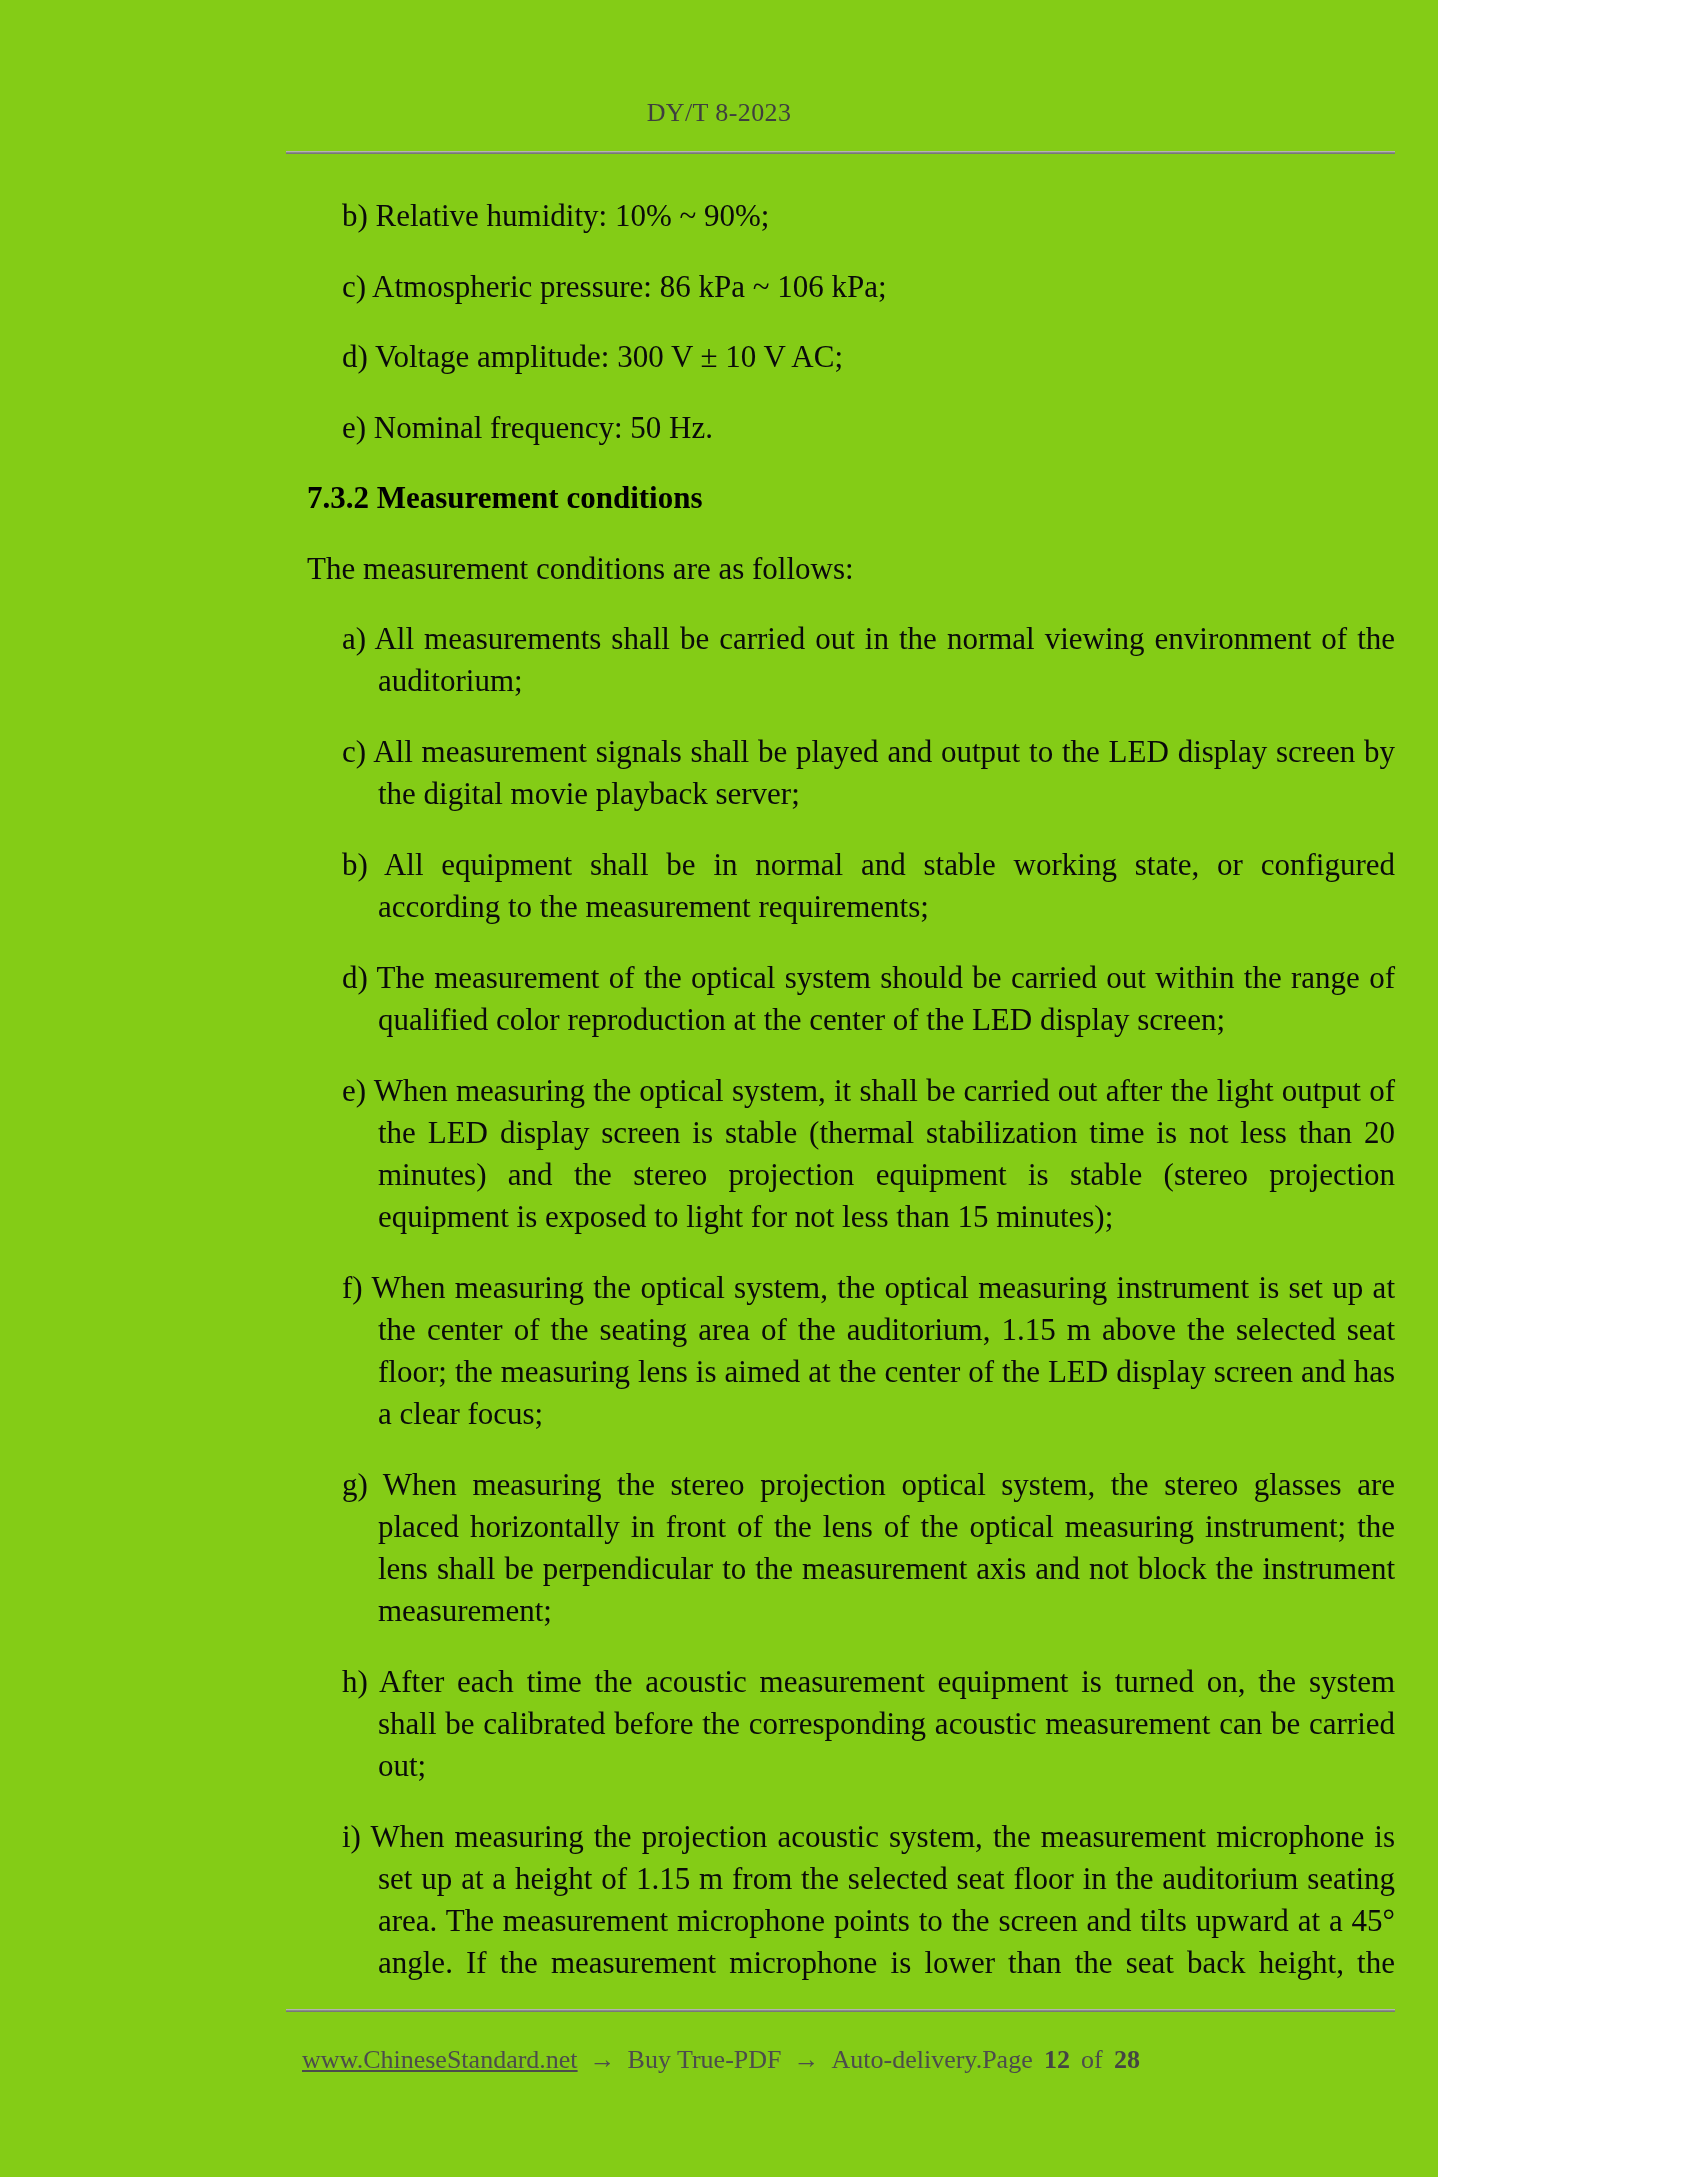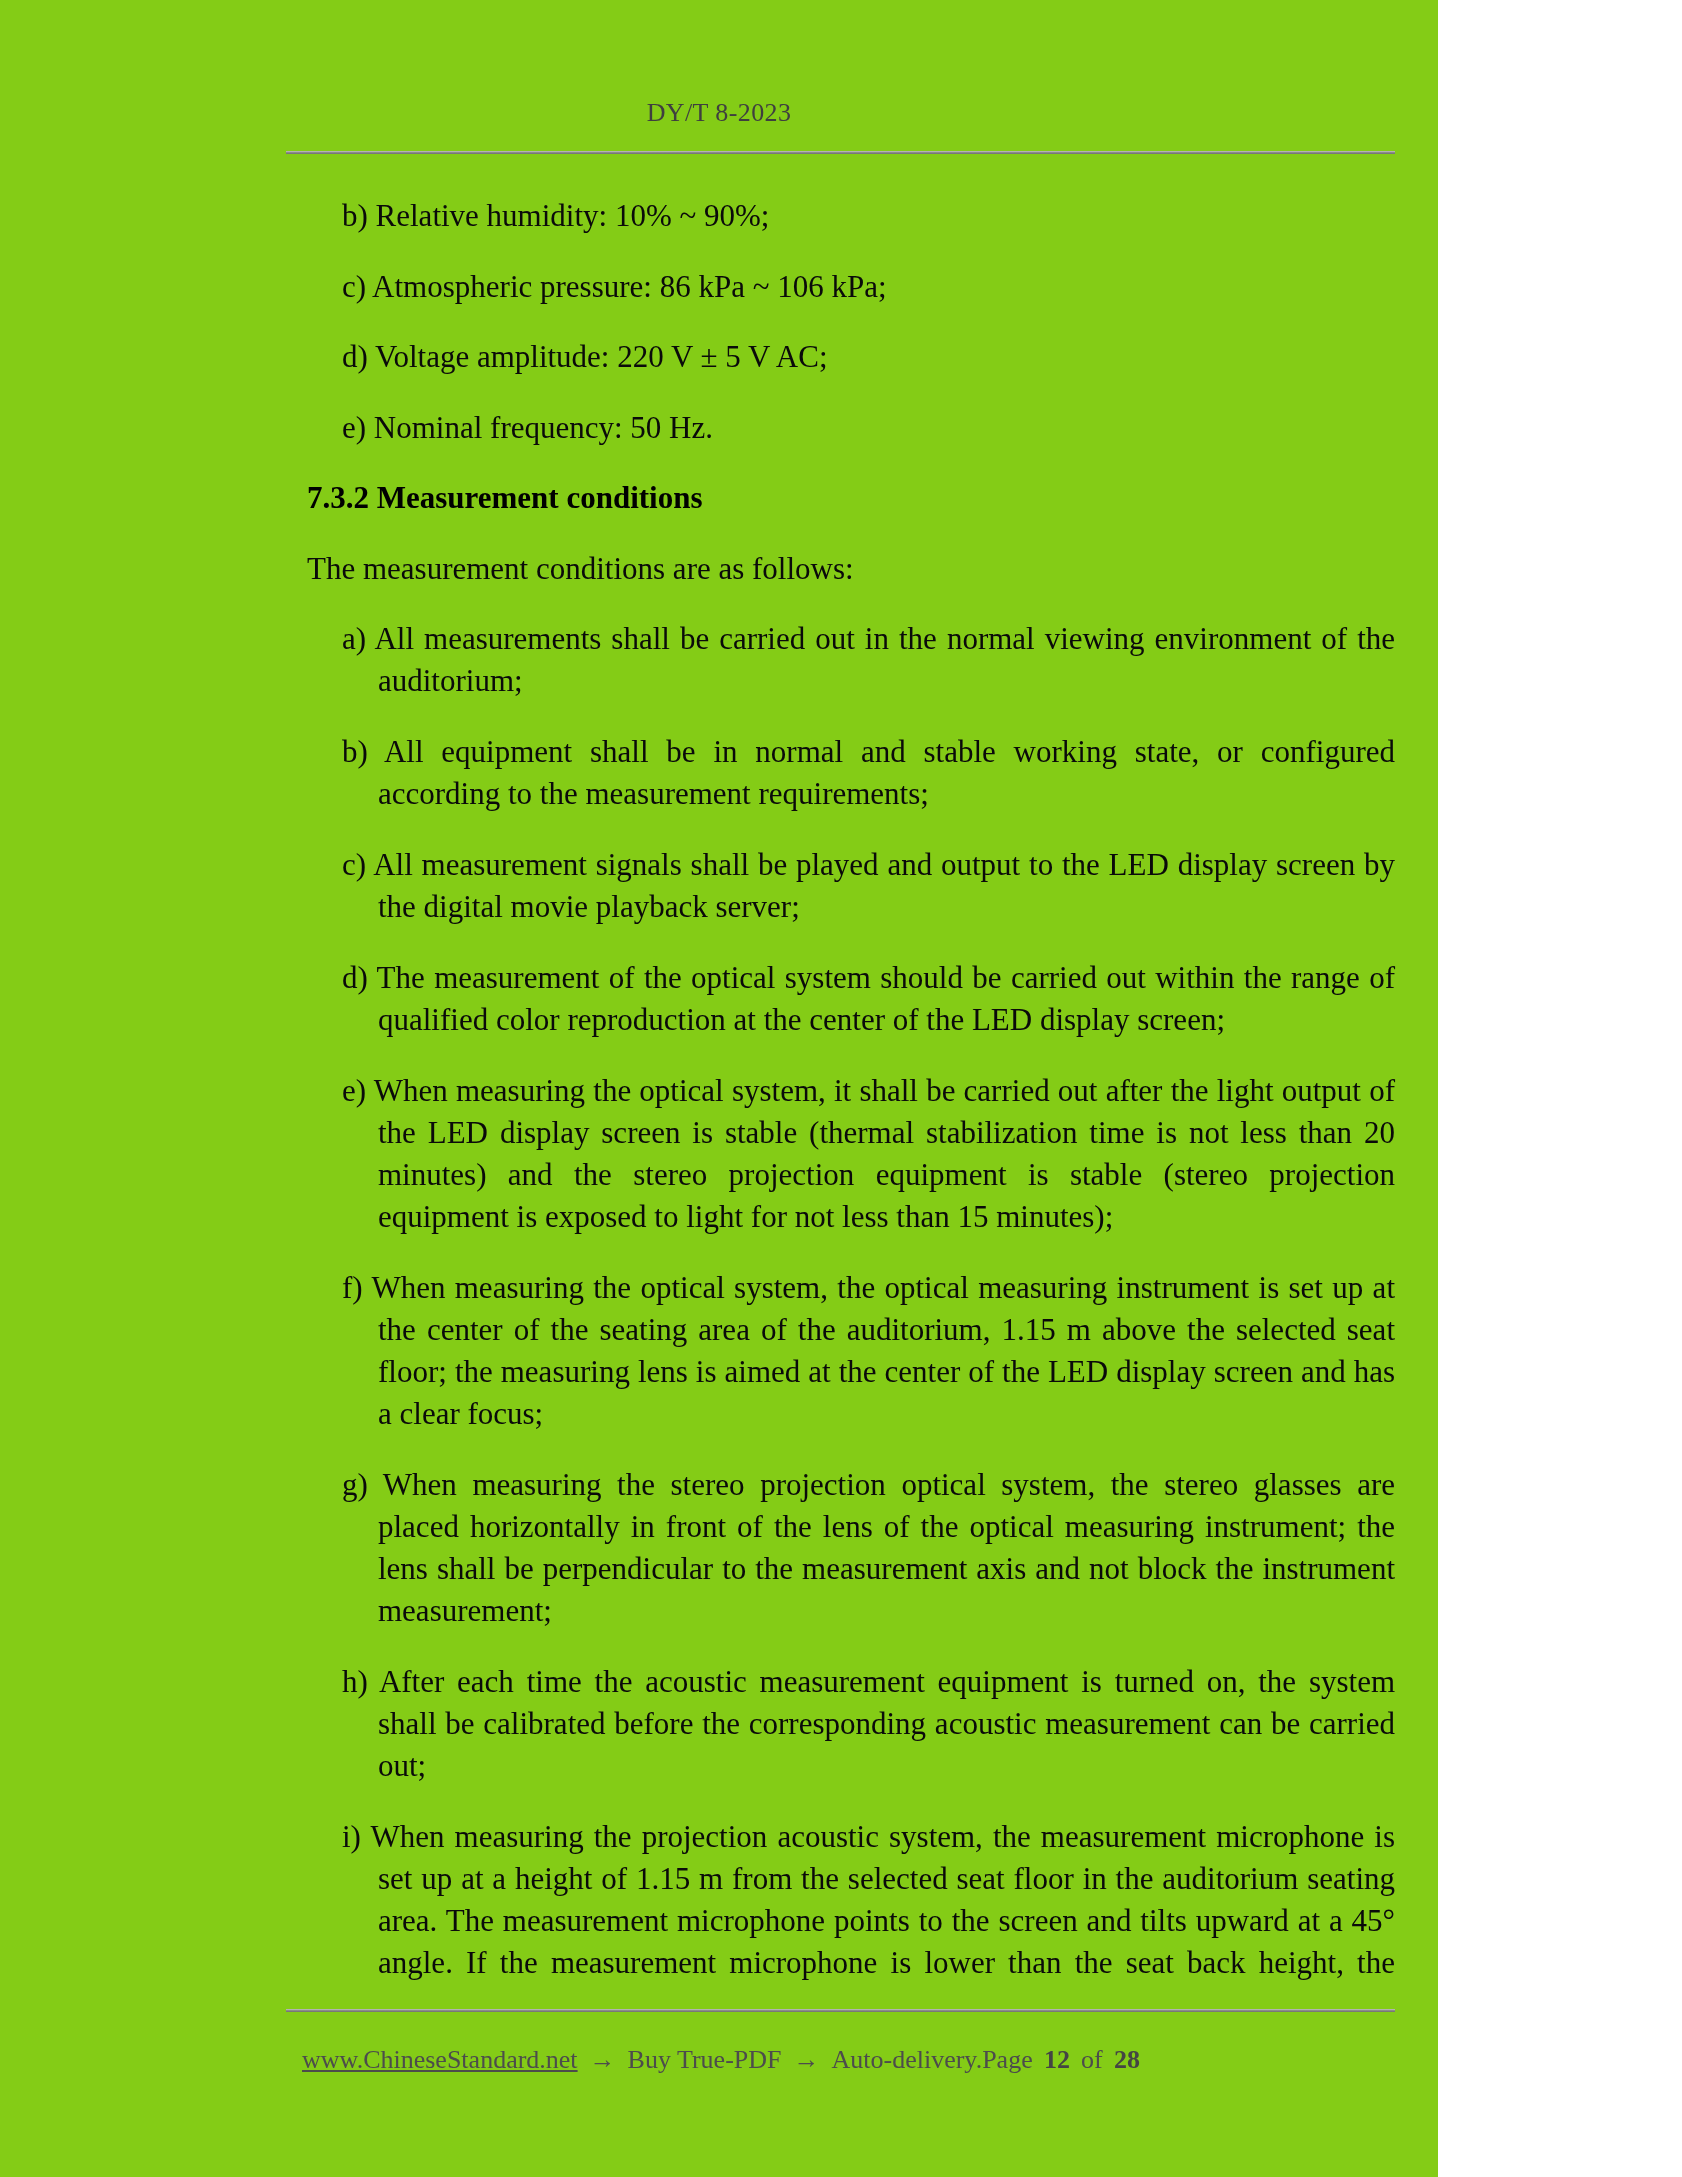--- a/index.html
+++ b/index.html
@@ -77,32 +77,32 @@
 <div class="page">
 
   <div class="doc-number">DY/T 8-2023</div>
   <div class="rule top"></div>
 
   <main class="content">
 
     <div class="list list1">
       <p class="li">b) Relative humidity: 10% ~ 90%;</p>
       <p class="li">c) Atmospheric pressure: 86 kPa ~ 106 kPa;</p>
-      <p class="li">d) Voltage amplitude: 220 V ± 5 V AC;</p>
+      <p class="li">d) Voltage amplitude: 300 V ± 10 V AC;</p>
       <p class="li">e) Nominal frequency: 50 Hz.</p>
     </div>
 
     <h2 class="section-heading">7.3.2 Measurement conditions</h2>
 
     <p class="intro">The measurement conditions are as follows:</p>
 
     <div class="list list2">
       <p class="li">a) All measurements shall be carried out in the normal viewing environment of the auditorium;</p>
+      <p class="li">c) All measurement signals shall be played and output to the LED display screen by the digital movie playback server;</p>
       <p class="li">b) All equipment shall be in normal and stable working state, or configured according to the measurement requirements;</p>
-      <p class="li">c) All measurement signals shall be played and output to the LED display screen by the digital movie playback server;</p>
       <p class="li">d) The measurement of the optical system should be carried out within the range of qualified color reproduction at the center of the LED display screen;</p>
       <p class="li">e) When measuring the optical system, it shall be carried out after the light output of the LED display screen is stable (thermal stabilization time is not less than 20 minutes) and the stereo projection equipment is stable (stereo projection equipment is exposed to light for not less than 15 minutes);</p>
       <p class="li">f) When measuring the optical system, the optical measuring instrument is set up at the center of the seating area of the auditorium, 1.15 m above the selected seat floor; the measuring lens is aimed at the center of the LED display screen and has a clear focus;</p>
       <p class="li">g) When measuring the stereo projection optical system, the stereo glasses are placed horizontally in front of the lens of the optical measuring instrument; the lens shall be perpendicular to the measurement axis and not block the instrument measurement;</p>
       <p class="li">h) After each time the acoustic measurement equipment is turned on, the system shall be calibrated before the corresponding acoustic measurement can be carried out;</p>
       <p class="li cont">i) When measuring the projection acoustic system, the measurement microphone is set up at a height of 1.15 m from the selected seat floor in the auditorium seating area. The measurement microphone points to the screen and tilts upward at a 45° angle. If the measurement microphone is lower than the seat back height, the</p>
     </div>
 
   </main>
 

